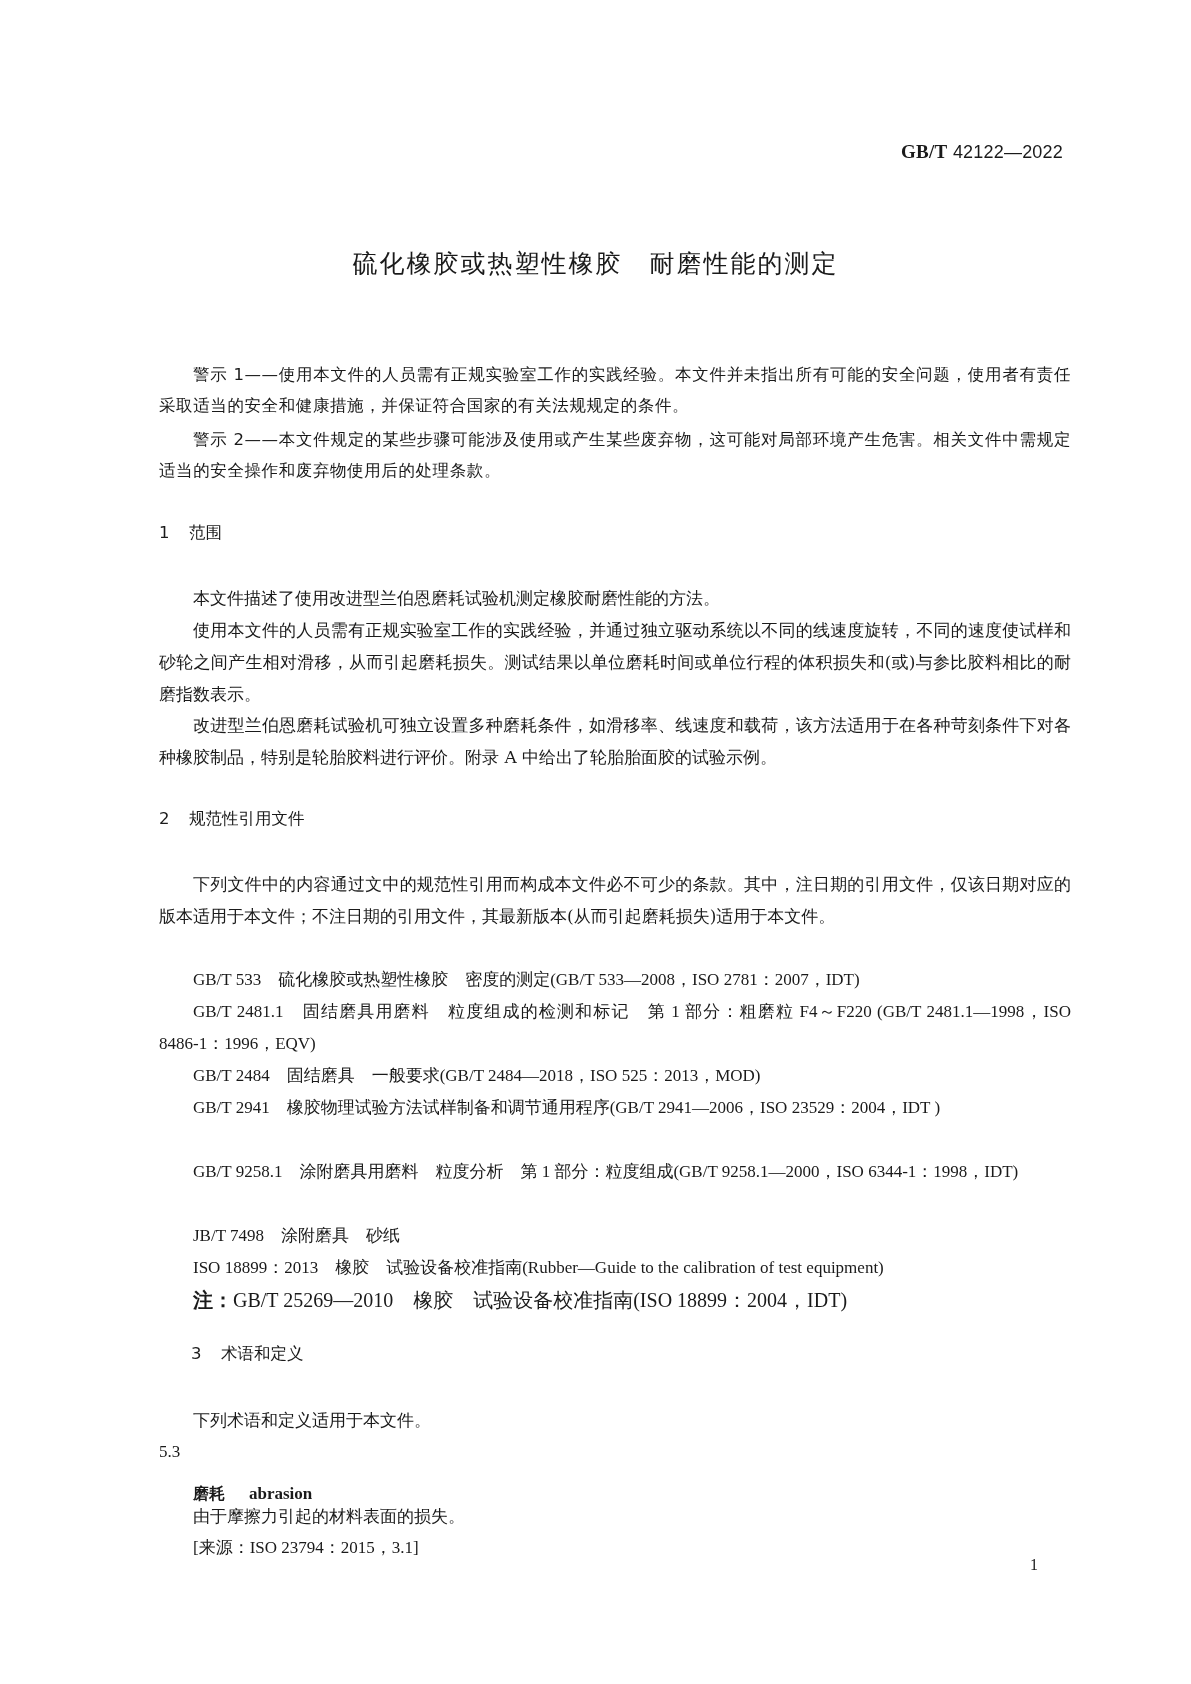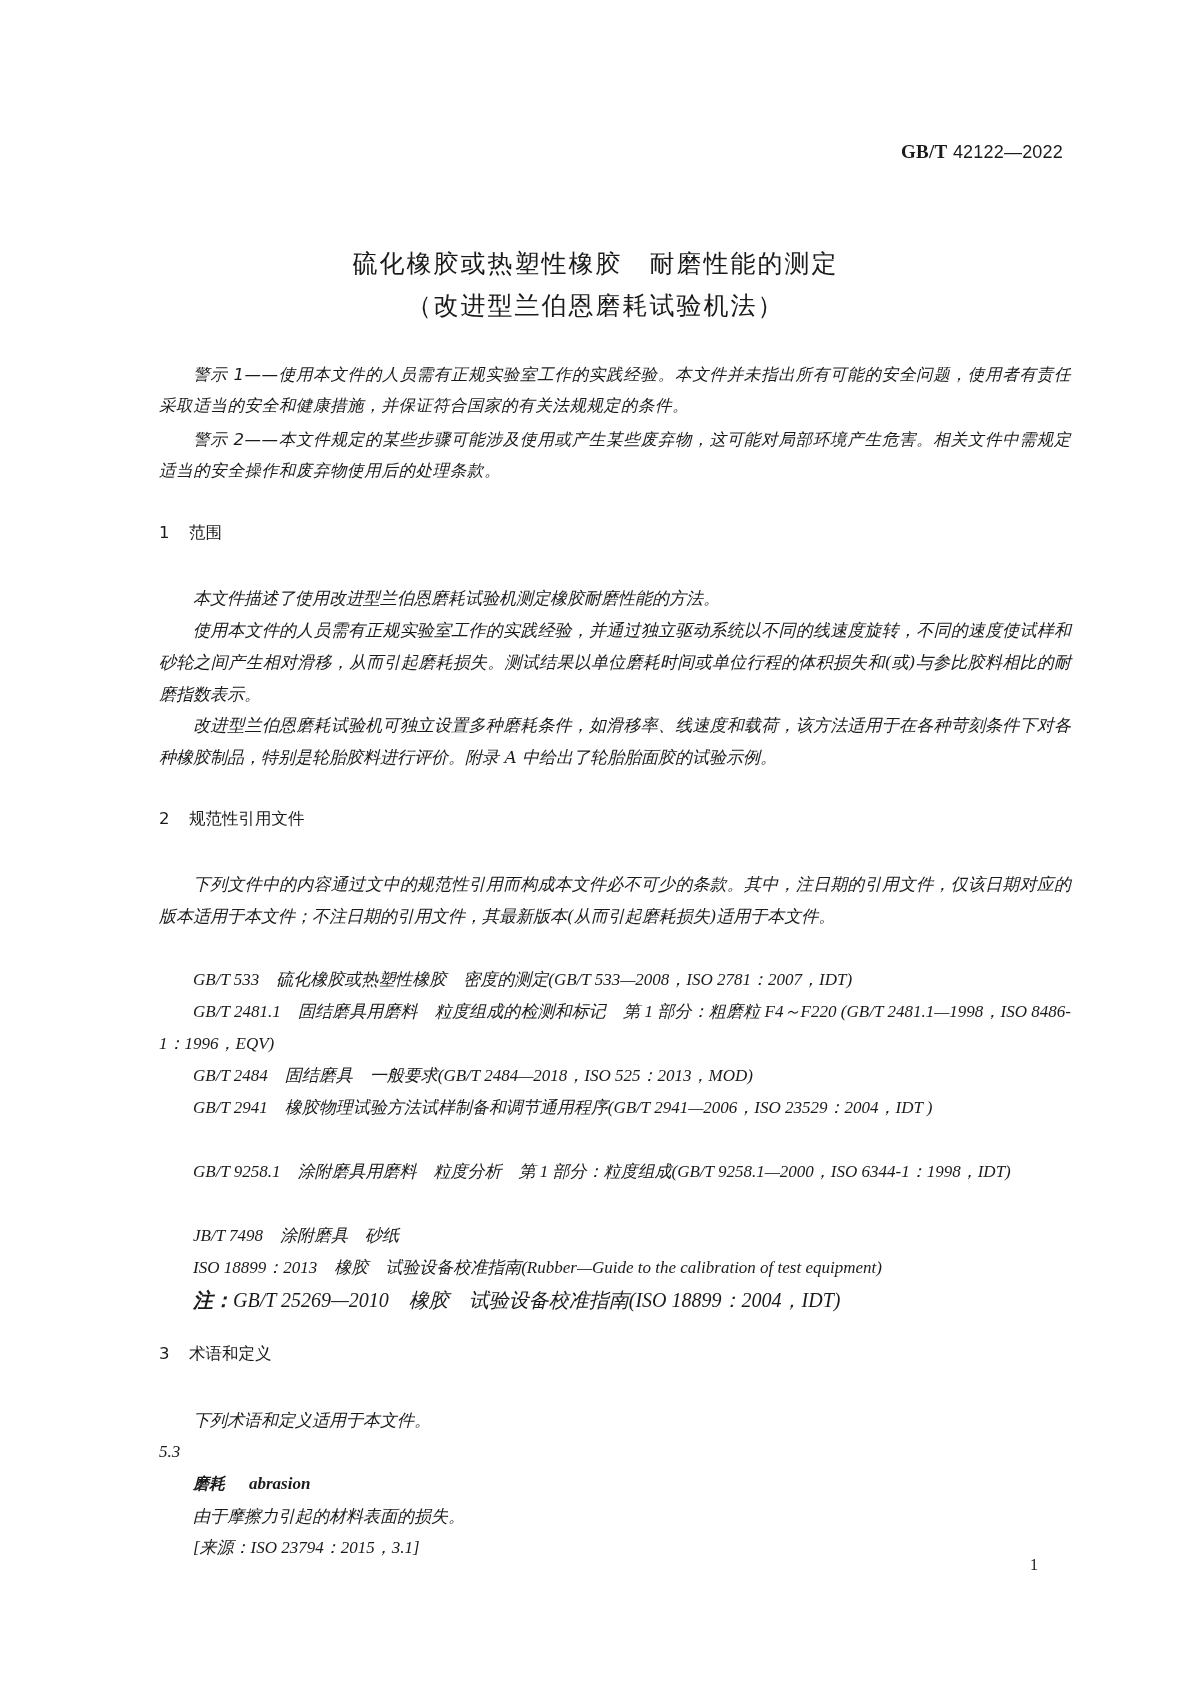--- a/index.html
+++ b/index.html
@@ -18,46 +18,45 @@
     .title {
       left: 0; width: 1191px; text-align: center;
       font-family: "DejaVu Sans", sans-serif;
       font-size: 25px; letter-spacing: 2px; line-height: 42px;
       top: 243px;
     }
     .title .line { display: block; }
     .p {
       left: 159px; width: 912px;
       font-size: 17px; line-height: 32px;
-      text-align: justify; text-align-last: left; font-style: italic;
+      text-align: justify; text-align-last: left;
     }
     .warn { font-family: "DejaVu Sans", sans-serif; font-size: 16.5px; line-height: 31px; letter-spacing: 0.6px; }
     .indent { text-indent: 34px; }
     .heading {
       left: 159px; font-family: "DejaVu Sans", sans-serif; font-size: 16.5px;
     }
     .heading .hn { display: inline-block; width: 30px; }
     .ref { font-family: "Liberation Serif", serif; }
     .note { font-size: 20px; }
     .note .lbl { font-family: "DejaVu Sans", sans-serif; font-weight: bold; }
-    .term { font-weight: bold; font-family: "DejaVu Sans", sans-serif; font-size: 16px; }
+    .term { font-weight: bold; font-family: "DejaVu Sans", sans-serif; font-size: 16px; margin-top: 10px; }
     .term .en { font-family: "Liberation Serif", serif; font-size: 17px; margin-left: 24px; }
     .pageno { left: 1030px; top: 1556px; font-size: 16px; font-family: "Liberation Serif", serif; }
   </style>
 </head>
 <body>
 
 <div class="abs std-no">
   <span class="code">GB/T</span>
   <span class="num">42122—2022</span>
 </div>
 
 <div class="abs title">
   <span class="line">硫化橡胶或热塑性橡胶　耐磨性能的测定</span>
-  <span class="line">（改进型兰伯恩磨耗试验机法）</span>
 </div>
 
 <div class="abs p warn indent" style="top:359px;">警示 1——使用本文件的人员需有正规实验室工作的实践经验。本文件并未指出所有可能的安全问题，使用者有责任采取适当的安全和健康措施，并保证符合国家的有关法规规定的条件。</div>
 <div class="abs p warn indent" style="top:424px;">警示 2——本文件规定的某些步骤可能涉及使用或产生某些废弃物，这可能对局部环境产生危害。相关文件中需规定适当的安全操作和废弃物使用后的处理条款。</div>
 
 <div class="abs heading" style="top:522px;">
   <span class="hn">1</span><span>范围</span>
 </div>
 <div class="abs p indent" style="top:582px;">本文件描述了使用改进型兰伯恩磨耗试验机测定橡胶耐磨性能的方法。</div>
 <div class="abs p indent" style="top:614px;">使用本文件的人员需有正规实验室工作的实践经验，并通过独立驱动系统以不同的线速度旋转，不同的速度使试样和砂轮之间产生相对滑移，从而引起磨耗损失。测试结果以单位磨耗时间或单位行程的体积损失和(或)与参比胶料相比的耐磨指数表示。</div>
@@ -71,21 +70,21 @@
 <div class="abs p indent ref" style="top:996px;">GB/T 2481.1　固结磨具用磨料　粒度组成的检测和标记　第 1 部分：粗磨粒 F4～F220 (GB/T 2481.1—1998，ISO 8486-1：1996，EQV)</div>
 <div class="abs p indent ref" style="top:1060px;">GB/T 2484　固结磨具　一般要求(GB/T 2484—2018，ISO 525：2013，MOD)</div>
 <div class="abs p indent ref" style="top:1092px;">GB/T 2941　橡胶物理试验方法试样制备和调节通用程序(GB/T 2941—2006，ISO 23529：2004，IDT )</div>
 <div class="abs p indent ref" style="top:1156px;">GB/T 9258.1　涂附磨具用磨料　粒度分析　第 1 部分：粒度组成(GB/T 9258.1—2000，ISO 6344-1：1998，IDT)</div>
 <div class="abs p indent ref" style="top:1220px;">JB/T 7498　涂附磨具　砂纸</div>
 <div class="abs p indent ref" style="top:1252px;">ISO 18899：2013　橡胶　试验设备校准指南(Rubber—Guide to the calibration of test equipment)</div>
 <div class="abs p note indent ref" style="top:1284px;">
   <span class="lbl">注：</span><span>GB/T 25269—2010　橡胶　试验设备校准指南(ISO 18899：2004，IDT)</span>
 </div>
 
-<div class="abs heading" style="top:1343px;">
+<div class="abs heading" style="top:1343px;margin-left:32px;">
   <span class="hn">3</span><span>术语和定义</span>
 </div>
 <div class="abs p indent" style="top:1404px;">下列术语和定义适用于本文件。</div>
 <div class="abs p ref" style="top:1436px;">5.3</div>
 <div class="abs p indent term" style="top:1468px;">
   <span>磨耗</span><span class="en">abrasion</span>
 </div>
 <div class="abs p indent" style="top:1500px;">由于摩擦力引起的材料表面的损失。</div>
 <div class="abs p indent ref" style="top:1532px;">[来源：ISO 23794：2015，3.1]</div>
 

